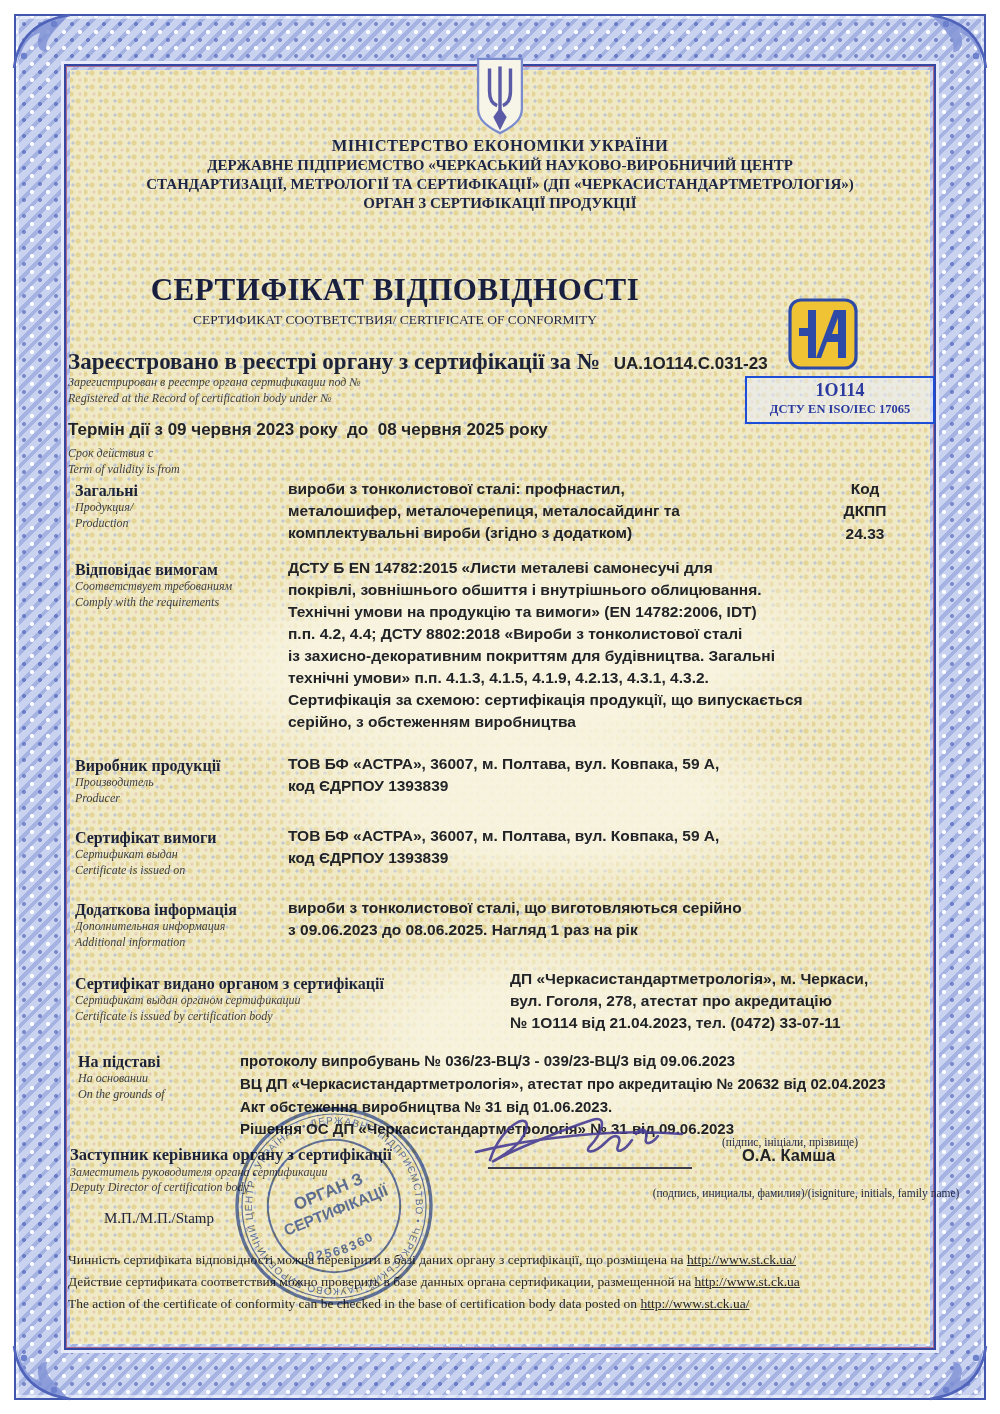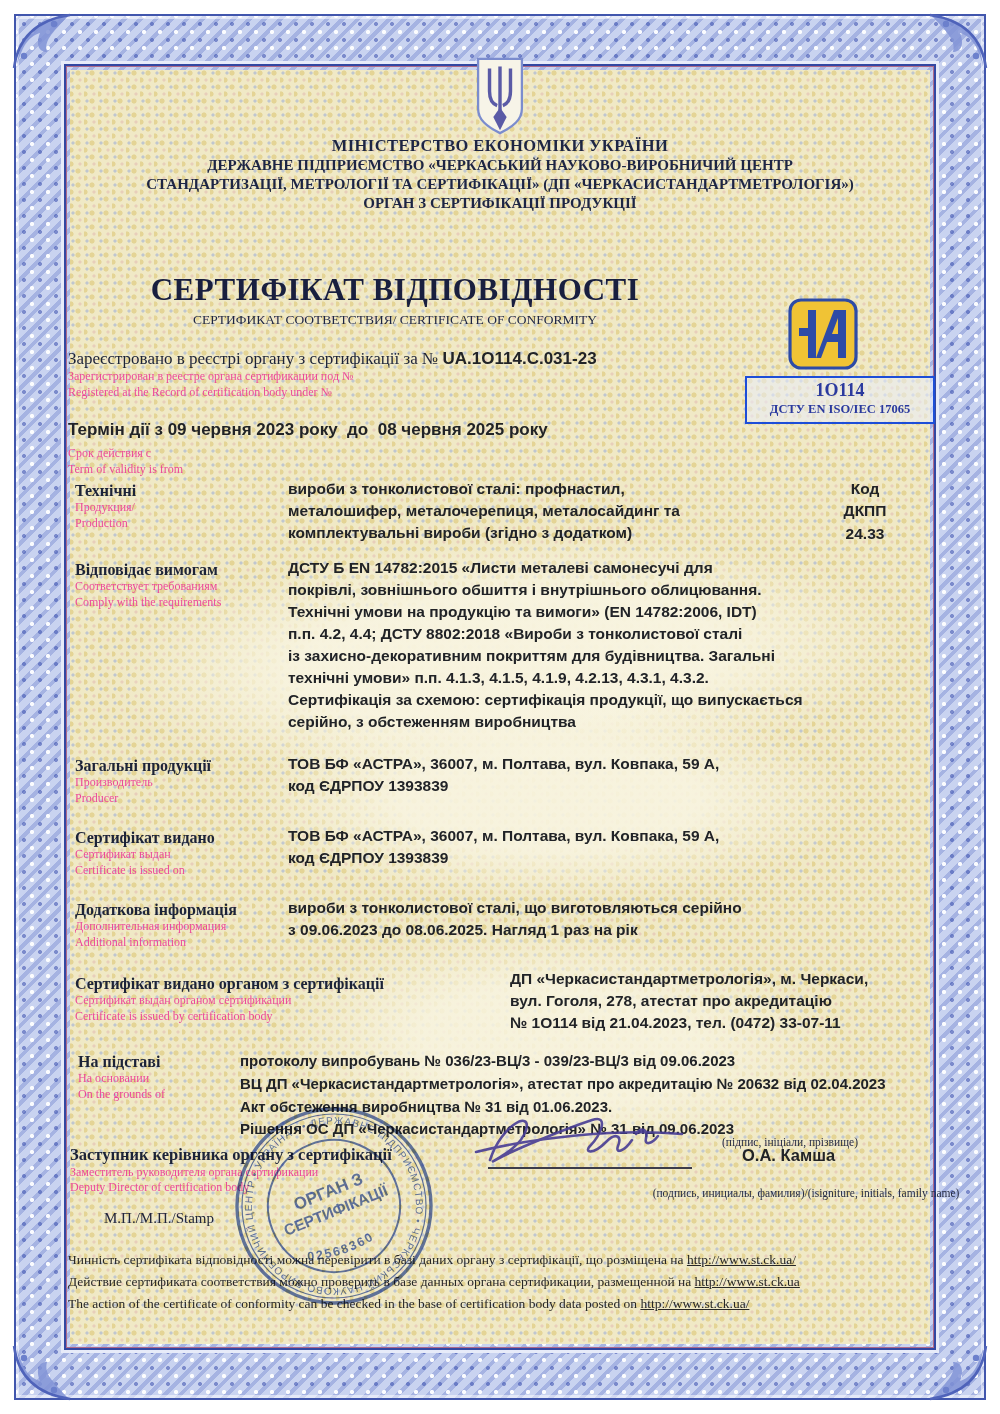--- a/index.html
+++ b/index.html
@@ -42,23 +42,23 @@
   .c-br { right:10px; bottom:10px; transform:scale(-1,-1); }
   .wm { position:absolute; z-index:0; pointer-events:none; }
   .hdr-block { position:absolute; left:0; right:0; top:136px; text-align:center; z-index:1; }
   .hdr-1 { font-weight:bold; font-size:16.5px; letter-spacing:.4px; color:#1d2544; }
   .hdr-2 { font-weight:bold; font-size:15px; color:#1d2544; line-height:1.28; }
   .trident { position:absolute; left:471px; top:56px; width:58px; height:80px; z-index:1; }
   .title-block { position:absolute; left:0; width:790px; top:272px; text-align:center; z-index:1; }
   .title-main { font-weight:bold; font-size:31px; letter-spacing:.5px; color:#191f3f; }
   .title-sub { font-weight:normal; font-size:13.5px; color:#1d2544; margin-top:4px; }
   .abs { position:absolute; z-index:1; }
-  .b-serif { font-weight:normal; font-size:17px; color:#1c2338; }
+  .b-serif { font-weight:bold; font-size:23px; color:#1c2338; }
   .b-sans { font-family:"Liberation Sans","DejaVu Sans",sans-serif; font-weight:bold; color:#212327; }
-  .sub { font-size:12px; color:#ec4899; line-height:1.3; }
+  .sub { font-size:12px; color:#404040; line-height:1.3;font-style:italic; }
   .lbl-uk { font-weight:bold; font-size:16px; color:#1c2338; line-height:1.2; }
   .val { font-size:15.5px; line-height:1.42; white-space:pre; }
   .logo { position:absolute; left:788px; top:298px; width:70px; height:72px; z-index:1; }
   .codebox {
     position:absolute; left:745px; top:376px; width:186px; height:44px; z-index:1;
     border:2px solid #1d4ed8; background:rgba(233,237,250,.55);
     text-align:center; color:#2b3a9e;
   }
   .codebox .l1 { font-weight:bold; font-size:18px; line-height:1.2; margin-top:2px; }
   .codebox .l2 { font-weight:bold; font-size:12.5px; }
@@ -137,34 +137,34 @@
     <rect x="11" y="30" width="9" height="8" fill="#2d4ba6"></rect>
     <path d="M28,60 L46,12 h12 v48 h-8 V44 h-11 l-6,16 z M50,36 V20 l-6,16 z" fill="#2d4ba6"></path>
   </svg>
   <div class="codebox">
     <div class="l1">1О114</div>
     <div class="l2">ДСТУ EN ISO/IEC 17065</div>
   </div>
 
   <div class="abs" style="left:68px;top:349px;">
     <div>
-      <span class="b-serif">Зареєстровано в реєстрі органу з сертифікації за № </span><span class="b-sans" style="font-size:17px;">UA.1О114.С.031-23</span>
+      <span class="b-serif">Зареєстровано в реєстрі органу з сертифікації за № </span><span class="b-sans" style="font-size:17px;margin-left:8px;">UA.1О114.С.031-23</span>
     </div>
     <div class="sub">Зарегистрирован в реестре органа сертификации под №</div>
     <div class="sub">Registered at the Record of certification body under №</div>
   </div>
 
   <div class="abs" style="left:68px;top:420px;">
     <div class="b-sans" style="font-size:17px;white-space:pre;">Термін дії з 09 червня 2023 року  до  08 червня 2025 року</div>
     <div class="sub" style="margin-top:6px;">Срок действия с</div>
     <div class="sub">Term of validity is from</div>
   </div>
 
   <div class="abs" style="left:75px;top:481px;">
-    <div class="lbl-uk">Технічні</div>
+    <div class="lbl-uk">Загальні</div>
     <div class="sub">Продукция/</div>
     <div class="sub">Production</div>
   </div>
   <div class="abs b-sans val" style="left:288px;top:478px;">вироби з тонколистової сталі: профнастил,
 металошифер, металочерепиця, металосайдинг та
 комплектувальні вироби (згідно з додатком)</div>
   <div class="abs b-sans dkpp" style="left:800px;top:478px;width:130px;">Код
 ДКПП
 24.33</div>
 
@@ -176,29 +176,29 @@
   <div class="abs b-sans val" style="left:288px;top:557px;">ДСТУ Б EN 14782:2015 «Листи металеві самонесучі для
 покрівлі, зовнішнього обшиття і внутрішнього облицювання.
 Технічні умови на продукцію та вимоги» (EN 14782:2006, IDT)
 п.п. 4.2, 4.4; ДСТУ 8802:2018 «Вироби з тонколистової сталі
 із захисно-декоративним покриттям для будівництва. Загальні
 технічні умови» п.п. 4.1.3, 4.1.5, 4.1.9, 4.2.13, 4.3.1, 4.3.2.
 Сертифікація за схемою: сертифікація продукції, що випускається
 серійно, з обстеженням виробництва</div>
 
   <div class="abs" style="left:75px;top:756px;">
-    <div class="lbl-uk">Загальні продукції</div>
+    <div class="lbl-uk">Виробник продукції</div>
     <div class="sub">Производитель</div>
     <div class="sub">Producer</div>
   </div>
   <div class="abs b-sans val" style="left:288px;top:753px;">ТОВ БФ «АСТРА», 36007, м. Полтава, вул. Ковпака, 59 А,
 код ЄДРПОУ 1393839</div>
 
   <div class="abs" style="left:75px;top:828px;">
-    <div class="lbl-uk">Сертифікат видано</div>
+    <div class="lbl-uk">Сертифікат вимоги</div>
     <div class="sub">Сертификат выдан</div>
     <div class="sub">Certificate is issued on</div>
   </div>
   <div class="abs b-sans val" style="left:288px;top:825px;">ТОВ БФ «АСТРА», 36007, м. Полтава, вул. Ковпака, 59 А,
 код ЄДРПОУ 1393839</div>
 
   <div class="abs" style="left:75px;top:900px;">
     <div class="lbl-uk">Додаткова інформація</div>
     <div class="sub">Дополнительная информация</div>
     <div class="sub">Additional information</div>

